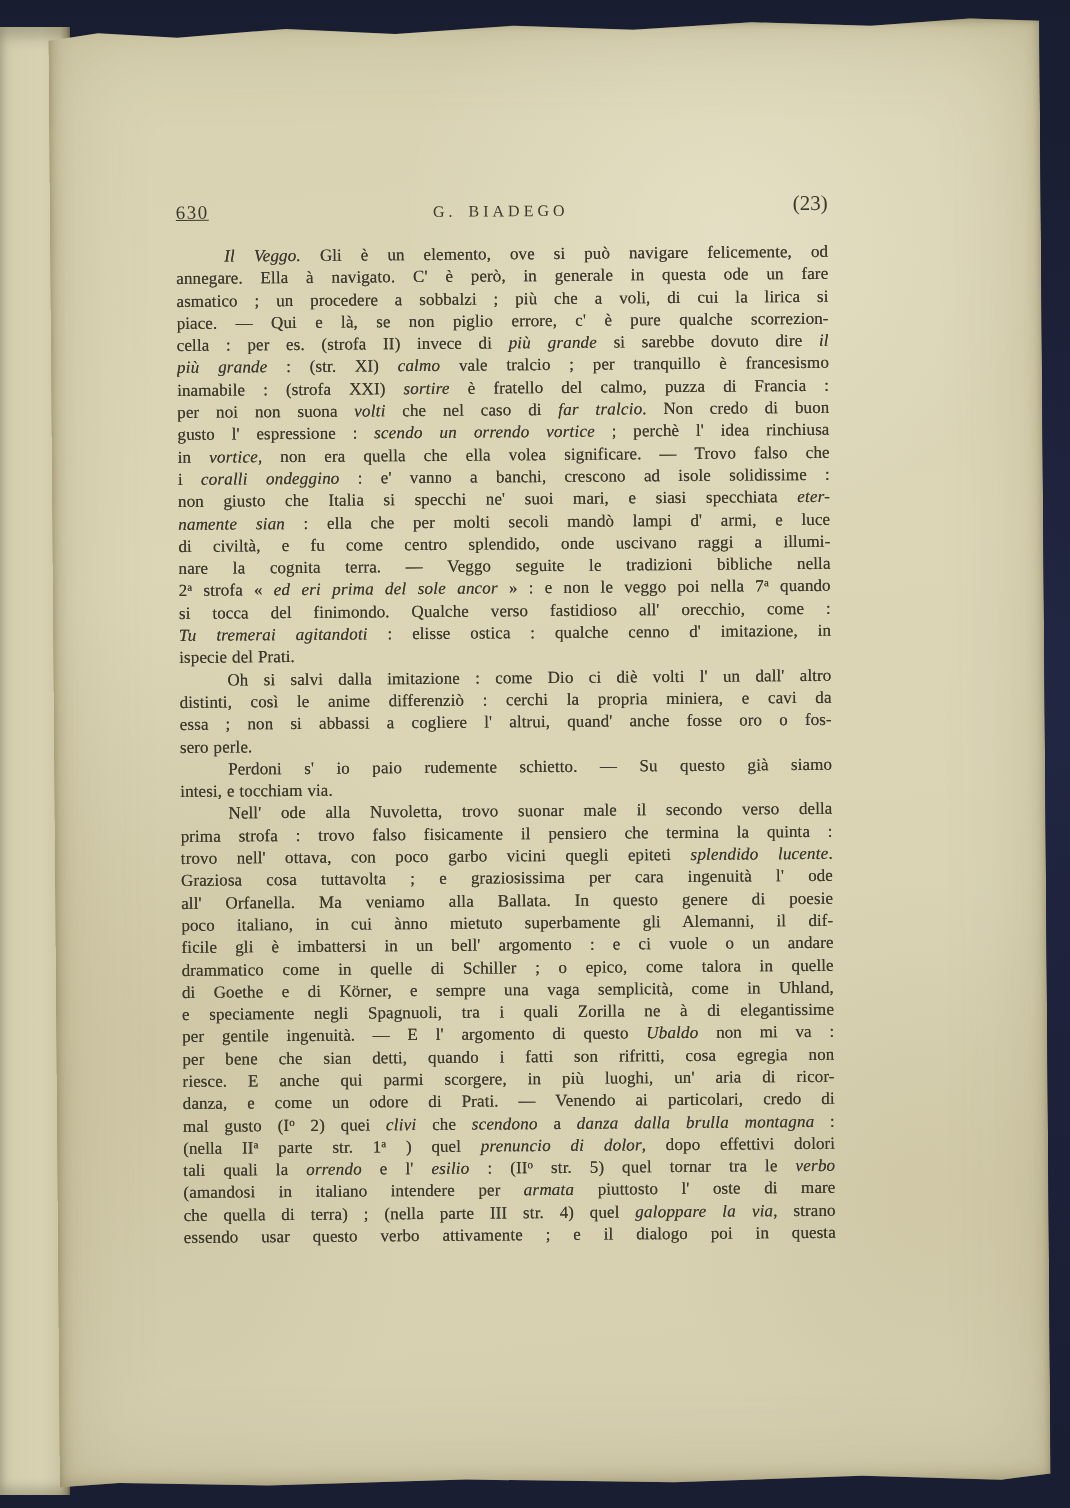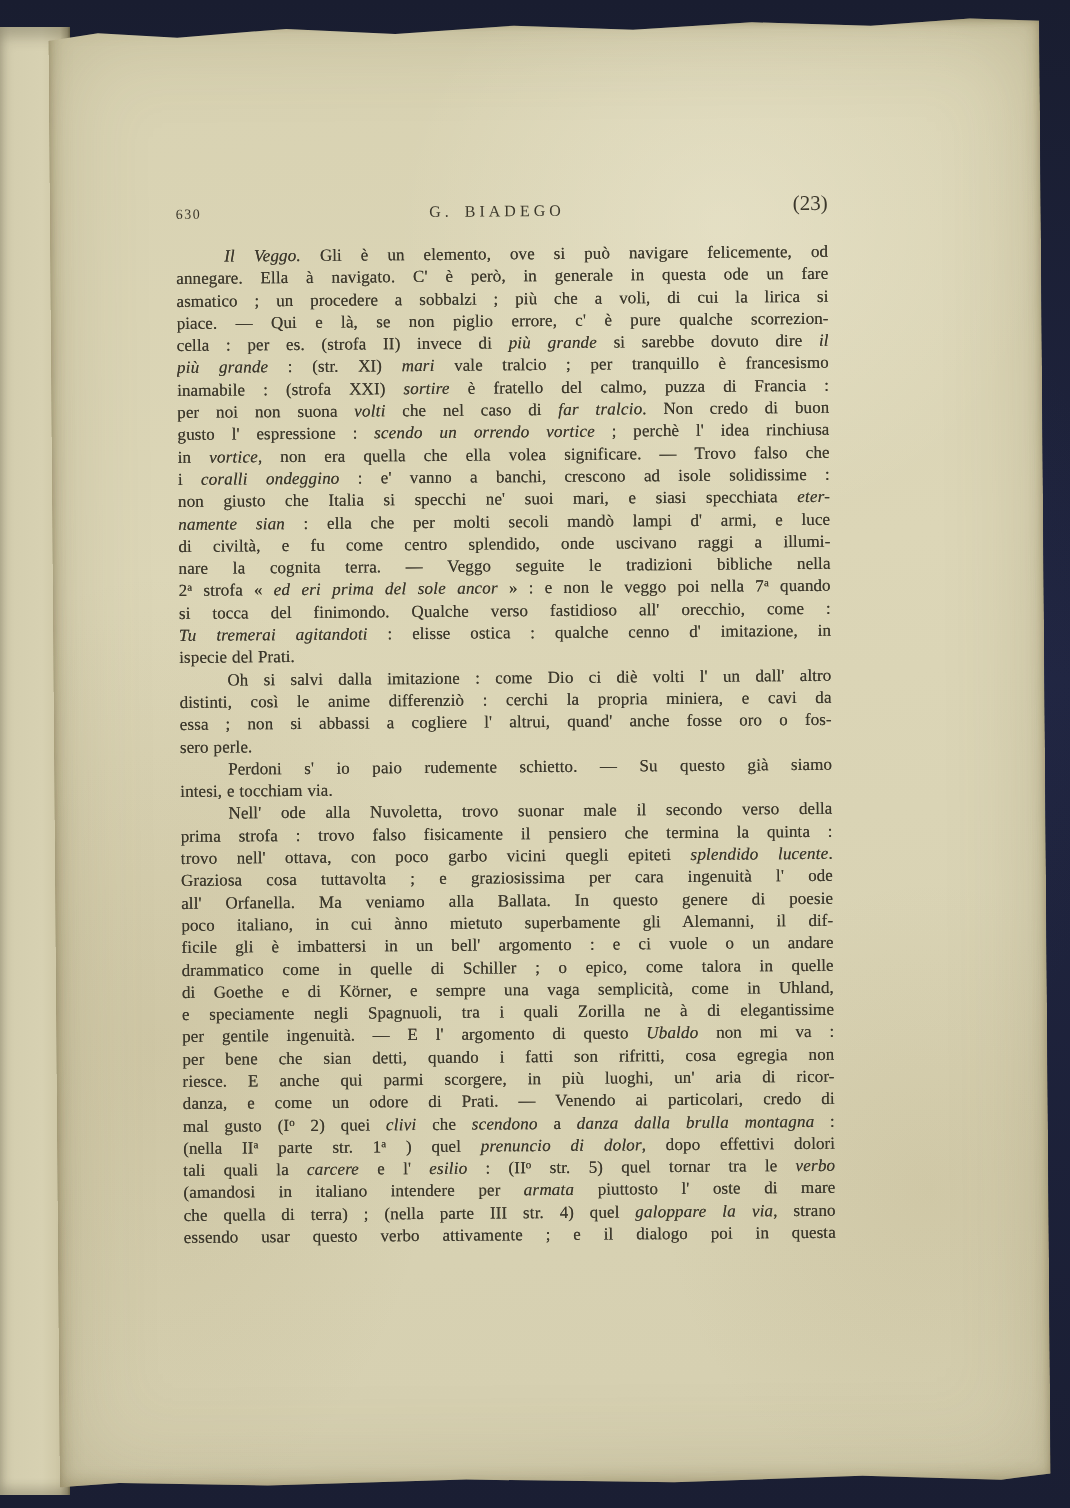--- a/index.html
+++ b/index.html
@@ -59,22 +59,23 @@
     top: 176px;
     width: 652px;
     color: var(--ink, #3c382c);
   }
   .hdr {
     display: flex;
     align-items: baseline;
     height: 24px;
   }
   .hdr .pgnum {
-    font-size: 14px;
+    font-size: 19px;
     letter-spacing: 1.5px;
+    text-decoration: underline;
   }
   .hdr .author {
     flex: 1;
     text-align: center;
     font-size: 16px;
     letter-spacing: 4px;
     word-spacing: 4px;
   }
   .hdr .issue {
     font-size: 21px;
@@ -123,21 +124,21 @@
         <span class="pgnum">630</span>
         <span class="author">G. BIADEGO</span>
         <span class="issue">(23)</span>
       </div>
       <div class="lines">
           <div class="line indent"><i>Il Veggo.</i> Gli è un elemento, ove si può navigare felicemente, od</div>
           <div class="line">annegare. Ella à navigato. C' è però, in generale in questa ode un fare</div>
           <div class="line">asmatico ; un procedere a sobbalzi ; più che a voli, di cui la lirica si</div>
           <div class="line">piace. — Qui e là, se non piglio errore, c' è pure qualche scorrezion-</div>
           <div class="line">cella : per es. (strofa II) invece di <i>più grande</i> si sarebbe dovuto dire <i>il</i></div>
-          <div class="line"><i>più grande</i> : (str. XI) <i>mari</i> vale tralcio ; per tranquillo è francesismo</div>
+          <div class="line"><i>più grande</i> : (str. XI) <i>calmo</i> vale tralcio ; per tranquillo è francesismo</div>
           <div class="line">inamabile : (strofa XXI) <i>sortire</i> è fratello del calmo, puzza di Francia :</div>
           <div class="line">per noi non suona <i>volti</i> che nel caso di <i>far tralcio</i>. Non credo di buon</div>
           <div class="line">gusto l' espressione : <i>scendo un orrendo vortice</i> ; perchè l' idea rinchiusa</div>
           <div class="line">in <i>vortice</i>, non era quella che ella volea significare. — Trovo falso che</div>
           <div class="line">i <i>coralli ondeggino</i> : e' vanno a banchi, crescono ad isole solidissime :</div>
           <div class="line">non giusto che Italia si specchi ne' suoi mari, e siasi specchiata <i>eter-</i></div>
           <div class="line"><i>namente sian</i> : ella che per molti secoli mandò lampi d' armi, e luce</div>
           <div class="line">di civiltà, e fu come centro splendido, onde uscivano raggi a illumi-</div>
           <div class="line">nare la cognita terra. — Veggo seguite le tradizioni bibliche nella</div>
           <div class="line">2<sup>a</sup> strofa « <i>ed eri prima del sole ancor</i> » : e non le veggo poi nella 7<sup>a</sup> quando</div>
@@ -159,20 +160,20 @@
           <div class="line">ficile gli è imbattersi in un bell' argomento : e ci vuole o un andare</div>
           <div class="line">drammatico come in quelle di Schiller ; o epico, come talora in quelle</div>
           <div class="line">di Goethe e di Körner, e sempre una vaga semplicità, come in Uhland,</div>
           <div class="line">e speciamente negli Spagnuoli, tra i quali Zorilla ne à di elegantissime</div>
           <div class="line">per gentile ingenuità. — E l' argomento di questo <i>Ubaldo</i> non mi va :</div>
           <div class="line">per bene che sian detti, quando i fatti son rifritti, cosa egregia non</div>
           <div class="line">riesce. E anche qui parmi scorgere, in più luoghi, un' aria di ricor-</div>
           <div class="line">danza, e come un odore di Prati. — Venendo ai particolari, credo di</div>
           <div class="line">mal gusto (I<sup>o</sup> 2) quei <i>clivi</i> che <i>scendono</i> a <i>danza dalla brulla montagna</i> :</div>
           <div class="line">(nella II<sup>a</sup> parte str. 1<sup>a</sup> ) quel <i>prenuncio di dolor</i>, dopo effettivi dolori</div>
-          <div class="line">tali quali la <i>carcere</i> e l' <i>esilio</i> : (II<sup>o</sup> str. 5) quel tornar tra le <i>verbo</i></div>
+          <div class="line">tali quali la <i>orrendo</i> e l' <i>esilio</i> : (II<sup>o</sup> str. 5) quel tornar tra le <i>verbo</i></div>
           <div class="line">(amandosi in italiano intendere per <i>armata</i> piuttosto l' oste di mare</div>
           <div class="line">che quella di terra) ; (nella parte III str. 4) quel <i>galoppare la via</i>, strano</div>
           <div class="line">essendo usar questo verbo attivamente ; e il dialogo poi in questa</div>
         </div>
     </div>
   </div>
 </div>
 
 </body></html>

